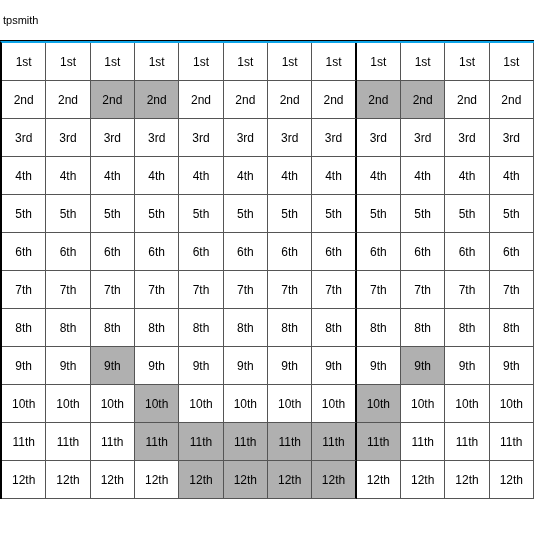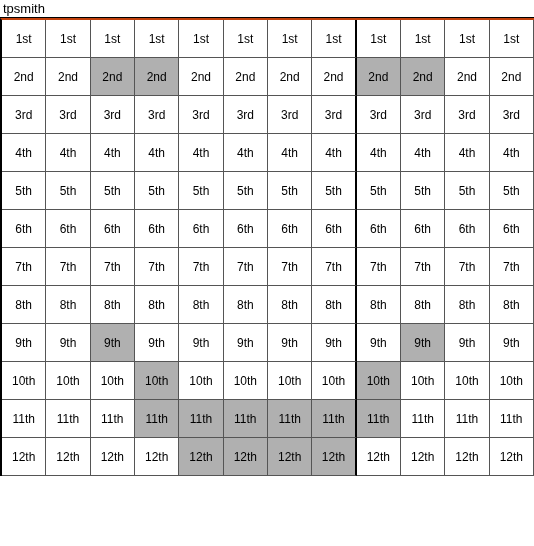--- a/index.html
+++ b/index.html
@@ -5,30 +5,30 @@
     * { margin: 0; padding: 0; box-sizing: border-box; }
     body {
       font-family: Arial, sans-serif;
       font-size: 12px;
       background: #fff;
       width: 534px;
       height: 546px;
       overflow: hidden;
     }
     .title-bar {
-      font-size: 13px;
-      padding: 1px 3px;
+      font-size: 11px;
+      padding: 14px 3px;
       background: #fff;
       border-bottom: 1px solid #000;
     }
     .grid-container {
       display: grid;
       grid-template-columns: repeat(12, 1fr);
       border-left: 2px solid #000;
-      border-top: 2px solid #c2410c;
+      border-top: 2px solid #0ea5e9;
     }
     .cell {
       border-right: 1px solid #555;
       border-bottom: 1px solid #555;
       text-align: center;
       padding: 3px 1px;
       font-size: 12px;
       background: #fff;
       min-height: 38px;
       display: flex;

